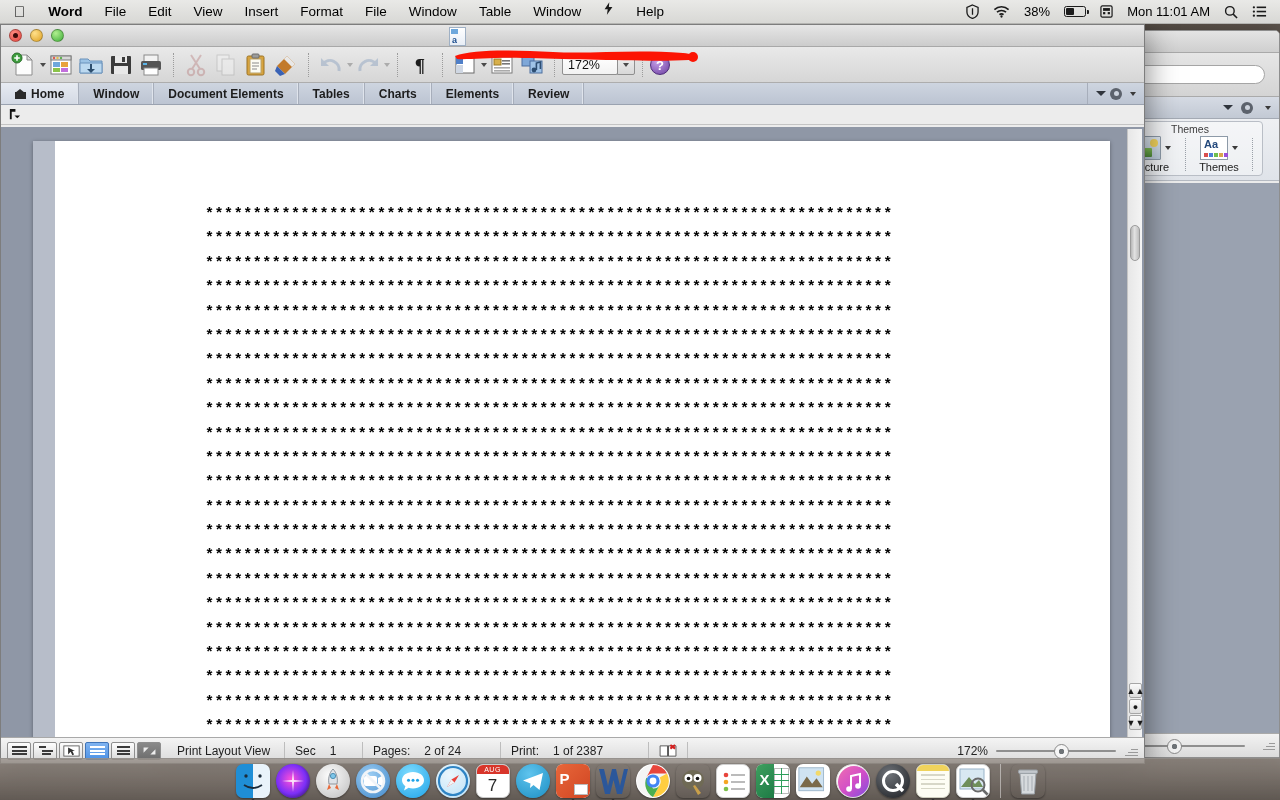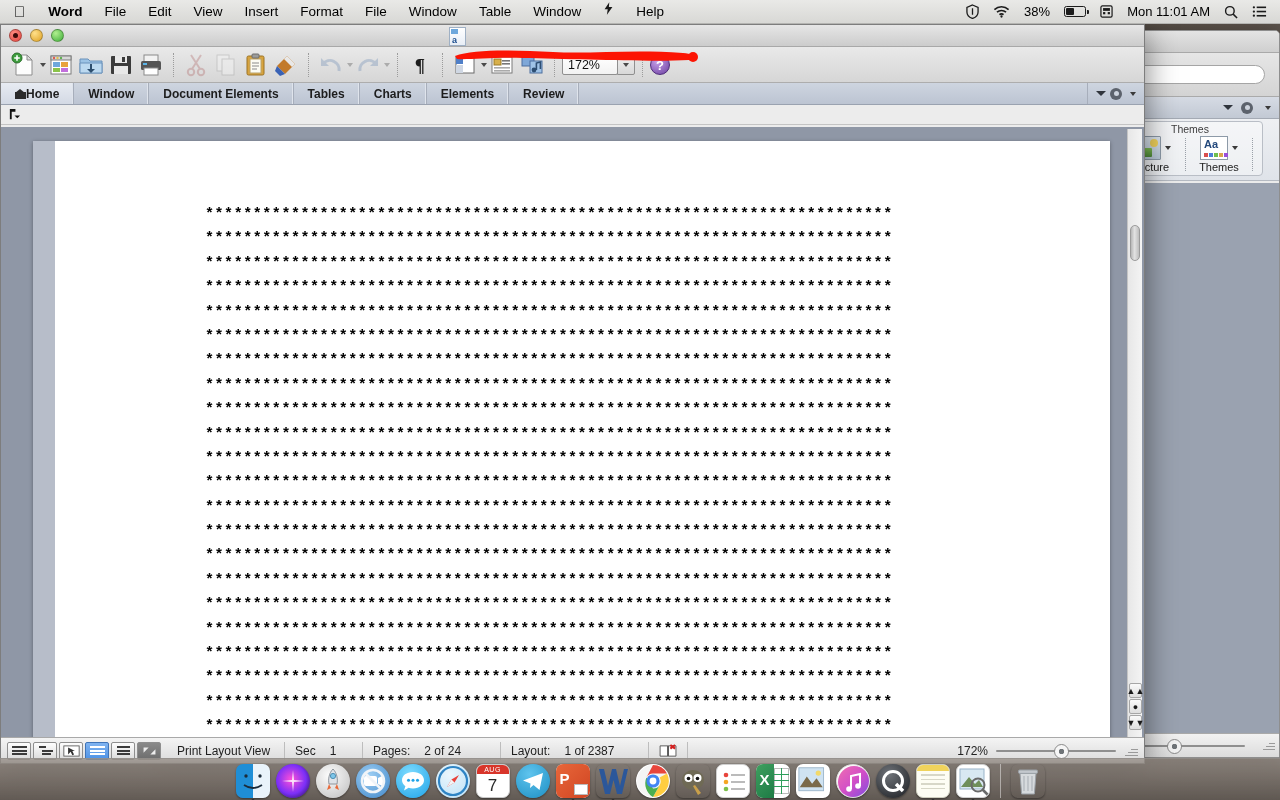--- a/index.html
+++ b/index.html
@@ -189,21 +189,21 @@
   .search-glass {
     width:22px;height:16px; display:flex; align-items:center; justify-content:center; gap:1px;
     border-right: 1px solid #d6d6d6;
   }
 
   .ribbon-tabs {
     height: 22px; background: linear-gradient(180deg,#ced5e0,#bcc4d2);
     border-bottom: 1px solid #9aa2b0; display:flex; align-items:stretch;
   }
   .rtab {
-    display:flex; align-items:center; padding: 0 14px; font-size: 12px; font-weight: bold; color:#1d1d1d;
+    display:flex; align-items:center; gap:5px; padding: 0 14px; font-size: 12px; font-weight: bold; color:#1d1d1d;
     border-right: 1px solid #a7aebb; box-shadow: inset -1px 0 0 #dfe4ec;
   }
   .rtab.active { background: linear-gradient(180deg,#e7ebf2,#d3d9e4); }
   .home-ico { width:11px;height:10px; position:relative; }
   .home-ico::before{content:"";position:absolute;left:0;top:3px;width:11px;height:7px;background:#2a2a2a;}
   .home-ico::after{content:"";position:absolute;left:0;top:0;border-left:5.5px solid transparent;border-right:5.5px solid transparent;border-bottom:4px solid #2a2a2a;}
   .ribbon-right { margin-left:auto; display:flex; align-items:center; gap:4px; padding: 0 8px; border-left:1px solid #a7aebb; }
   .chev-down{ width:0;height:0;border-left:5px solid transparent;border-right:5px solid transparent;border-top:5px solid #30353d;}
   .gear {
     width:12px;height:12px;border-radius:50%;
@@ -653,21 +653,21 @@
     </div>
     <div class="sb-cell" style="min-width:78px">
       <span class="sb-label">Sec</span>
       <span class="sb-val">1</span>
     </div>
     <div class="sb-cell" style="min-width:138px">
       <span class="sb-label">Pages:</span>
       <span class="sb-val">2 of 24</span>
     </div>
     <div class="sb-cell" style="min-width:148px">
-      <span class="sb-label">Layout:</span>
+      <span class="sb-label">Print:</span>
       <span class="sb-val">1 of 2387</span>
     </div>
     <div class="sb-cell" style="min-width:34px; justify-content:center">
       <span class="book-ico">
         <svg viewBox="0 0 20 15" width="19" height="14">
           <path d="M1 2 h8 v11 h-8 z" fill="#fff" stroke="#555"></path>
             <path d="M10 2 h8 v11 h-8 z" fill="#fff" stroke="#555"></path>
           <path d="M9.5 1.5 v12" stroke="#555"></path>
           <path d="M12 1 l5 4 M17 1 l-5 4" stroke="#d41f1f" stroke-width="2.2"></path>
         </svg>

